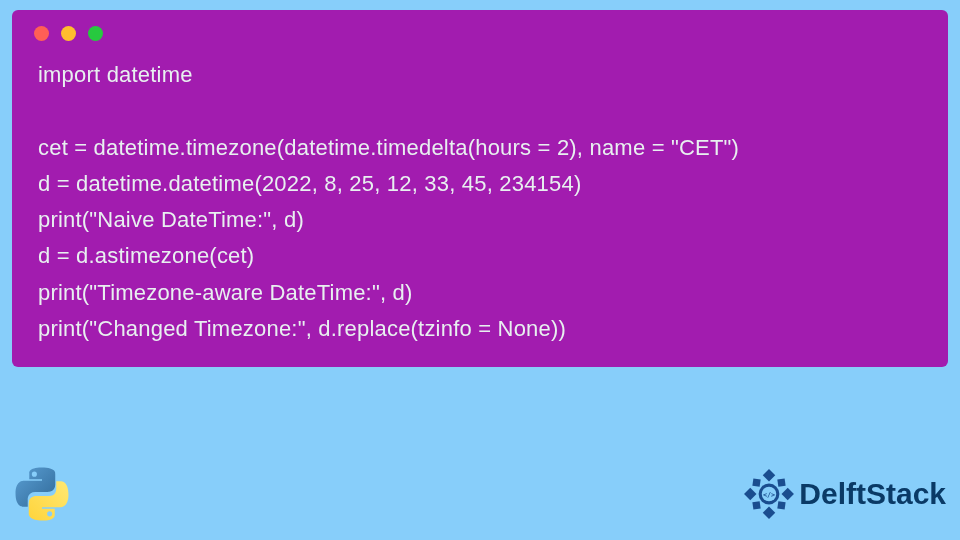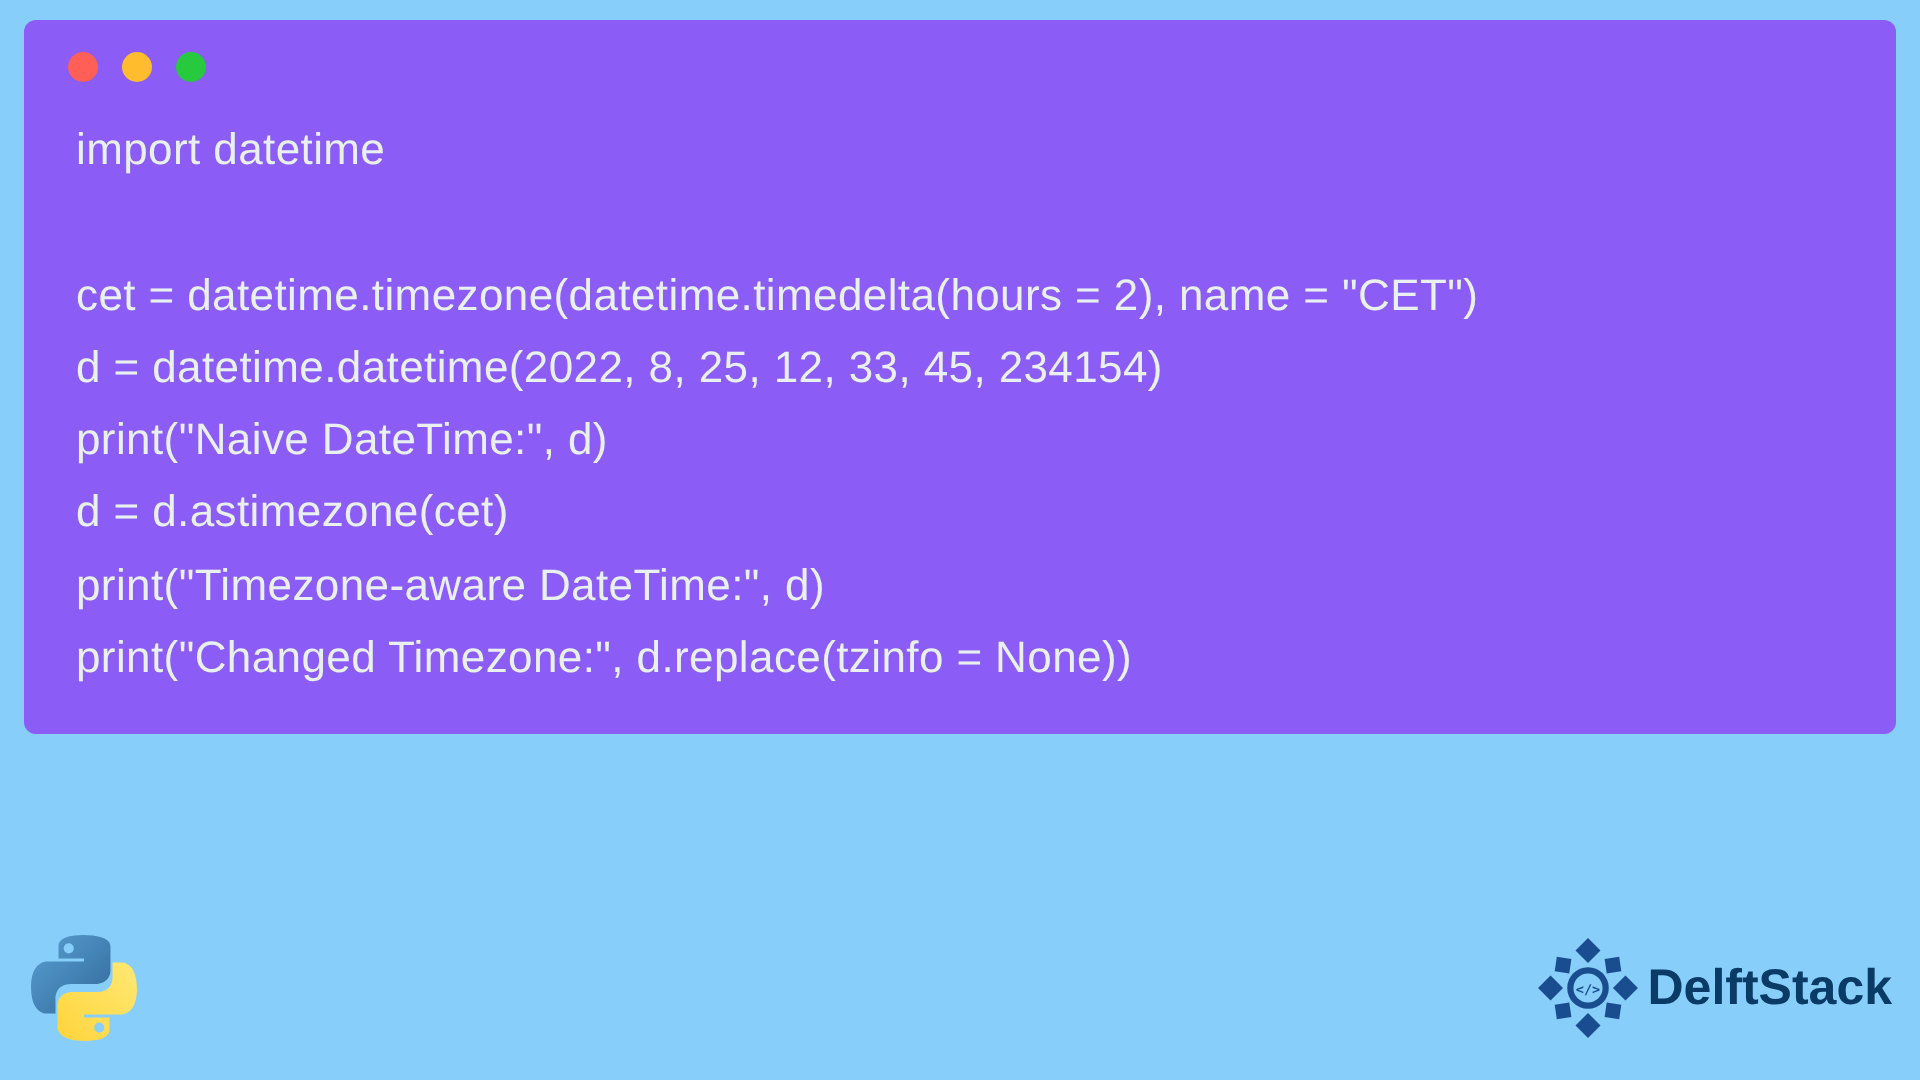--- a/index.html
+++ b/index.html
@@ -9,21 +9,21 @@
     background: #87cefa;
     font-family: -apple-system, BlinkMacSystemFont, "Segoe UI", Arial, sans-serif;
     position: relative;
     overflow: hidden;
   }
   .code-window {
     position: absolute;
     top: 10px;
     left: 12px;
     right: 12px;
-    background: #8b5cf6;
+    background: #a21caf;
     border-radius: 6px;
     padding-bottom: 14px;
   }
   .titlebar {
     display: flex;
     gap: 12px;
     padding: 16px 20px 10px 22px;
     align-items: center;
   }
   .dot {
@@ -57,21 +57,21 @@
     bottom: 20px;
     display: flex;
     align-items: center;
     gap: 4px;
   }
   .delft-mark {
     width: 52px;
     height: 52px;
   }
   .delft-text {
-    font-size: 25px;
+    font-size: 30px;
     font-weight: 600;
     color: #0a3a66;
     font-family: Arial, sans-serif;
   }
 </style>
 </head>
 <body>
 
 <div class="code-window">
   <div class="titlebar">

